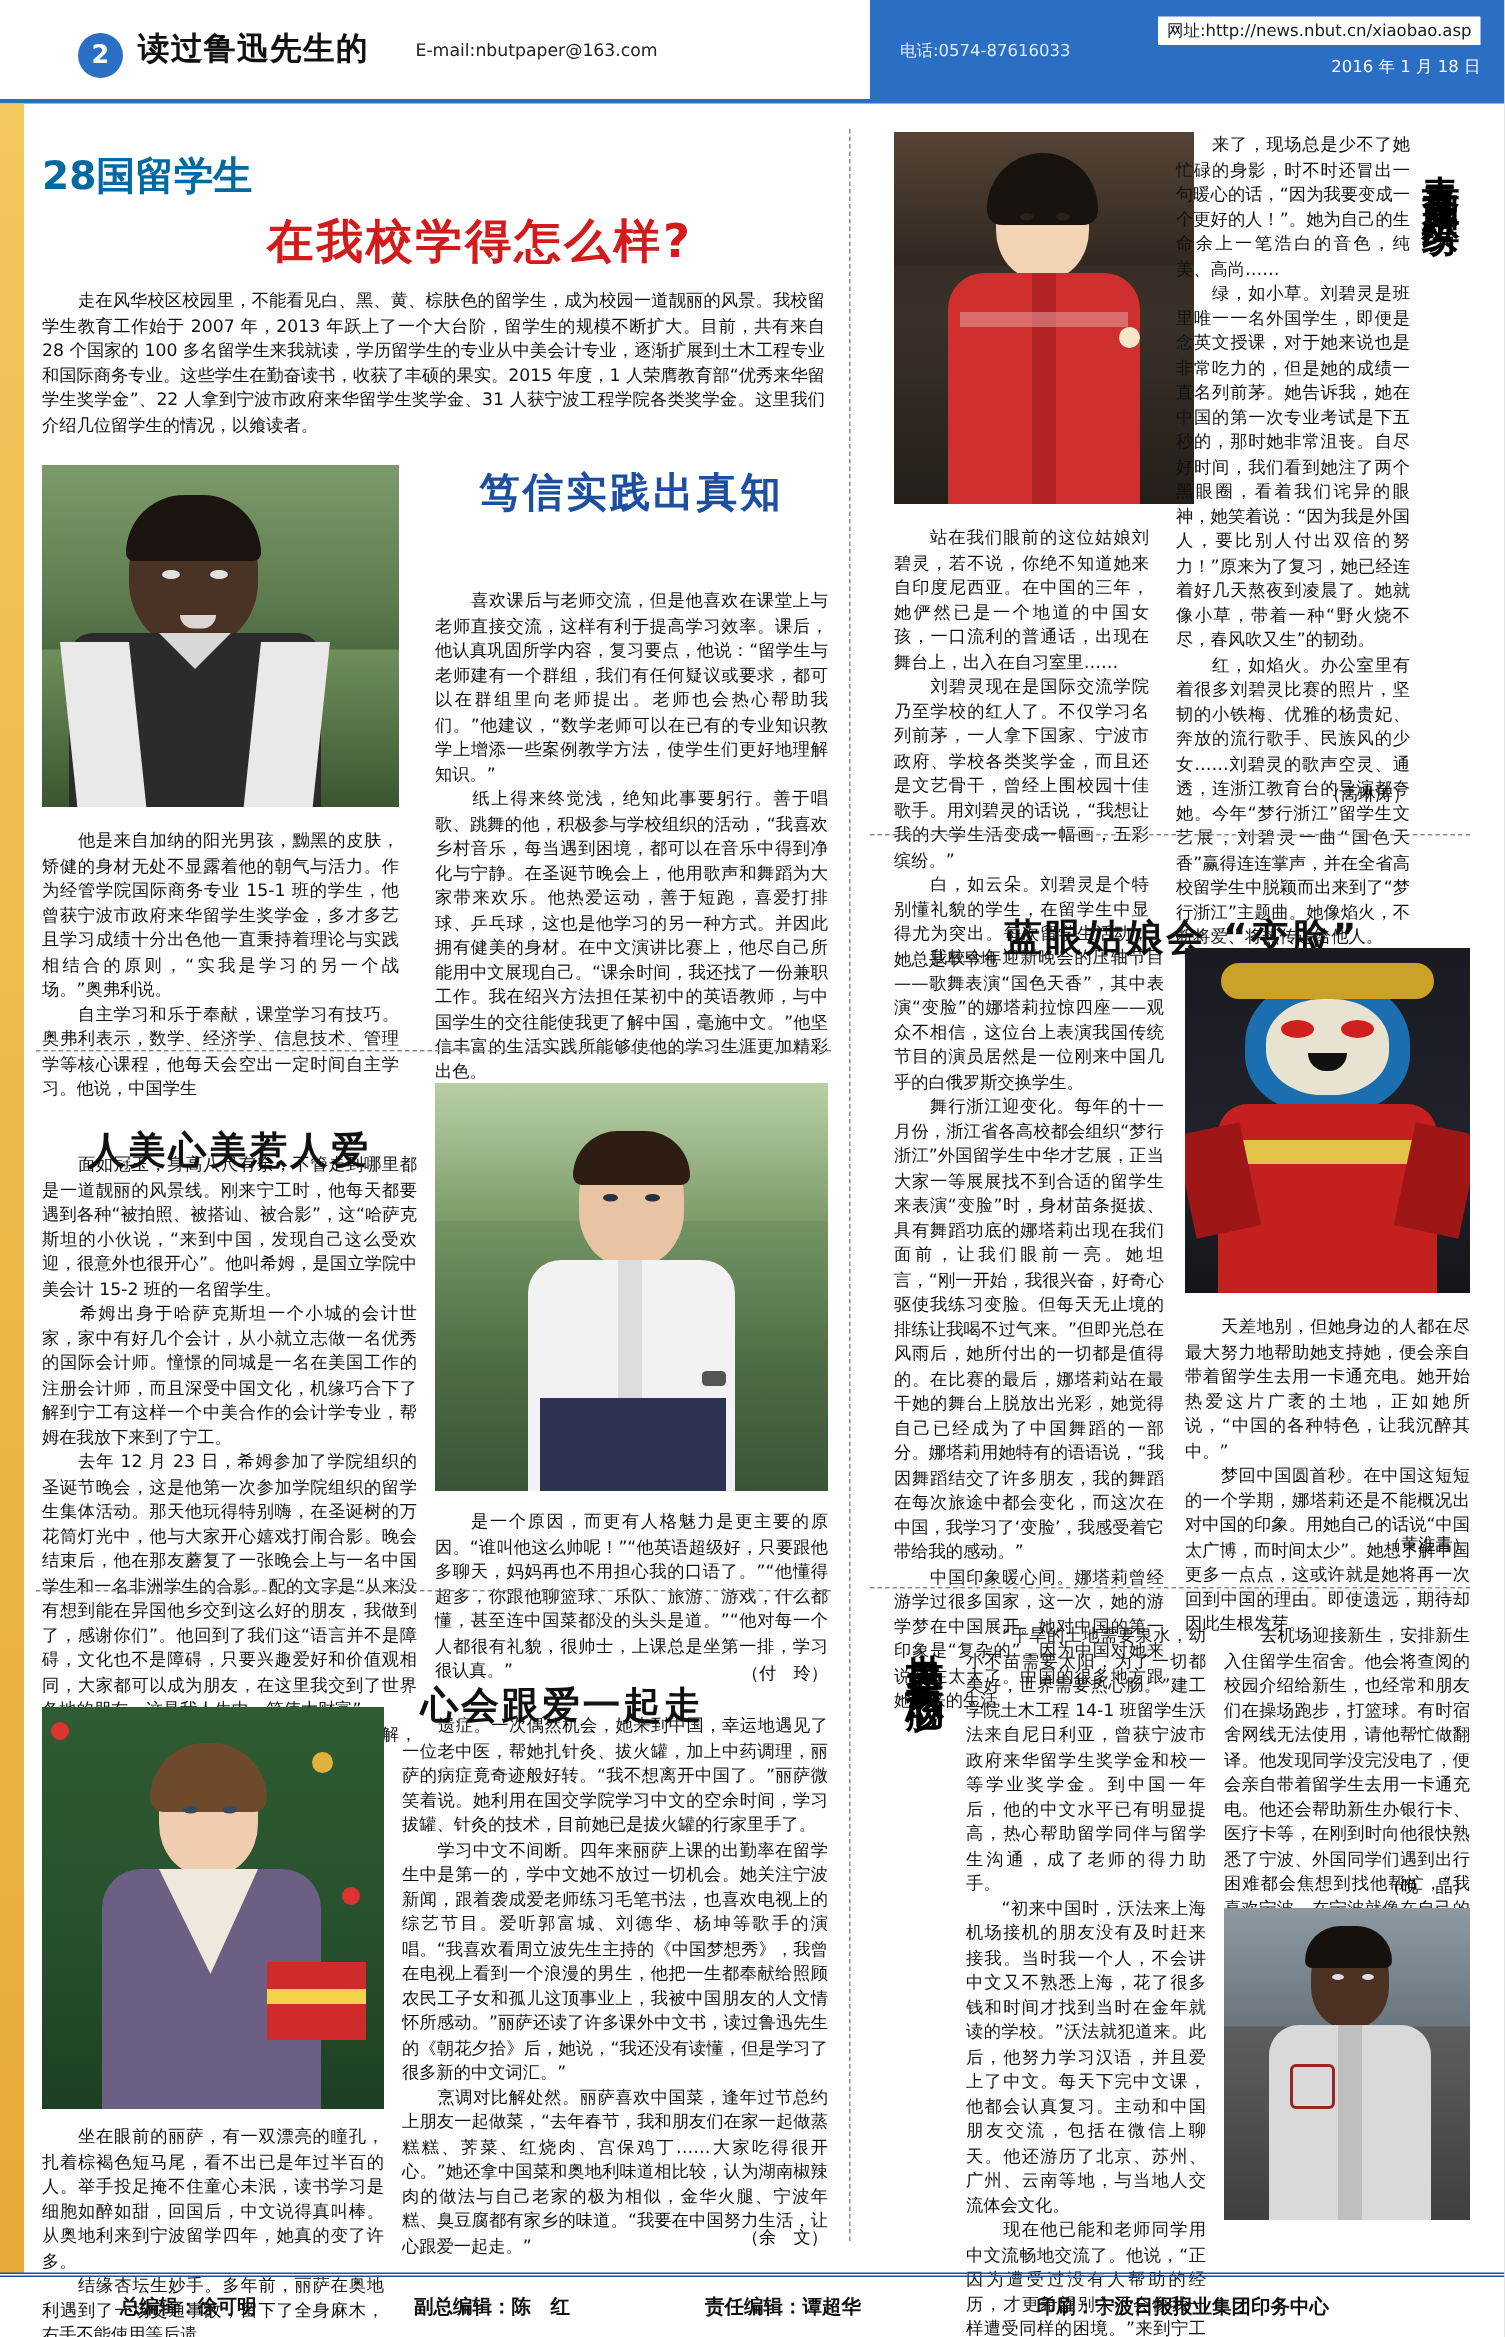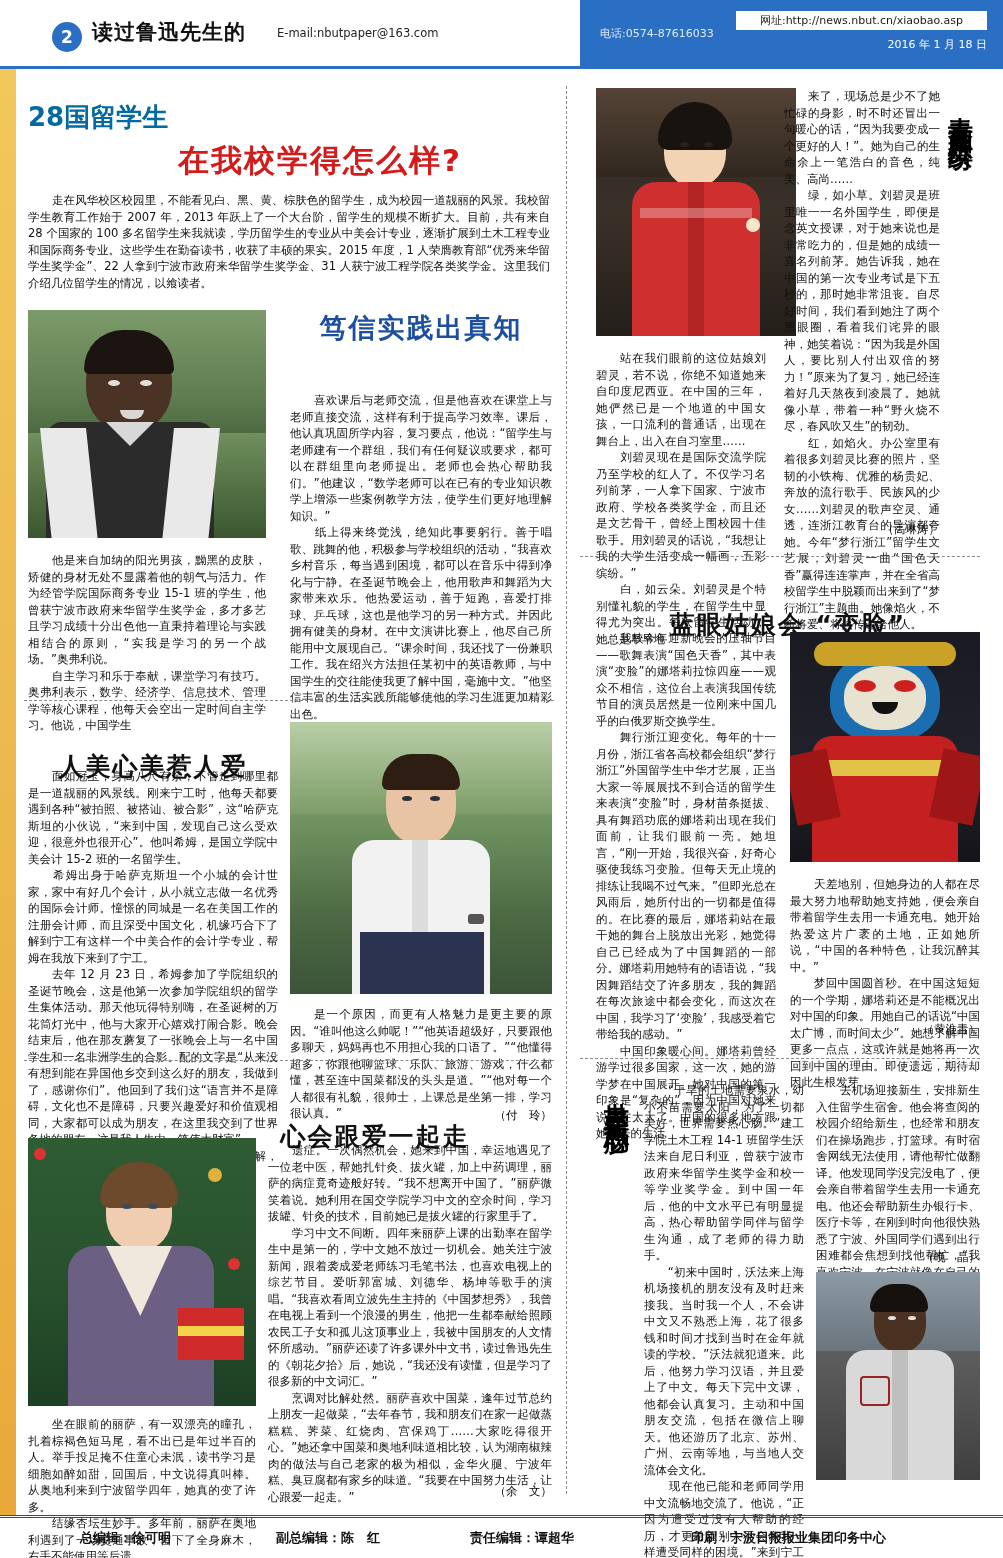--- a/index.html
+++ b/index.html
@@ -9,21 +9,21 @@
   .masthead{position:absolute;left:0;top:0;width:1003px;height:66px;
     background:linear-gradient(90deg,#1f5fb0 0%,#2a6fc4 45%,#2a6fc4 100%);}
   .mh-left{position:absolute;left:0;top:0;width:580px;height:66px;background:#fff;}
   .mh-logo{position:absolute;left:52px;top:22px;width:30px;height:30px;border-radius:50%;
     background:#2a6fc4;color:#fff;font-size:17px;text-align:center;line-height:30px;font-weight:bold;}
   .mh-title{position:absolute;left:92px;top:18px;font-size:21px;font-weight:bold;color:#111;letter-spacing:1px;
     font-family:"DejaVu Serif","Liberation Serif",serif;}
   .mh-email{position:absolute;left:277px;top:26px;font-size:11.5px;color:#222;}
   .mh-center{position:absolute;left:455px;top:18px;font-size:22px;font-weight:bold;color:#fff;letter-spacing:6px;}
   .mh-phone{position:absolute;left:600px;top:26px;font-size:11px;color:#dfe9f7;}
-  .mh-url{position:absolute;right:16px;top:11px;font-size:11px;color:#1a1a1a;background:#fff;padding:2px 24px;}
+  .mh-url{position:absolute;right:16px;top:11px;font-size:11px;color:#1a1a1a;background:#fff;padding:2px 6px;}
   .mh-date{position:absolute;right:16px;top:37px;font-size:11px;color:#fff;}
   .mh-rule{position:absolute;left:0;top:66px;width:1003px;height:3px;background:#2a6fc4;}
   
   .cn{font-family:"DejaVu Sans","Liberation Sans",sans-serif;}
   .p{font-size:11.5px;line-height:16.5px;color:#111;text-align:justify;text-justify:inter-ideograph;}
   .dash{position:absolute;border-top:1px dashed #8a8a8a;}
   .dashv{position:absolute;border-left:1px dashed #8a8a8a;}
   
   .h-main{font-size:26px;font-weight:bold;color:#0369a1;}
   .h-red{font-size:31px;font-weight:bold;color:#d21b1b;letter-spacing:2px;}

